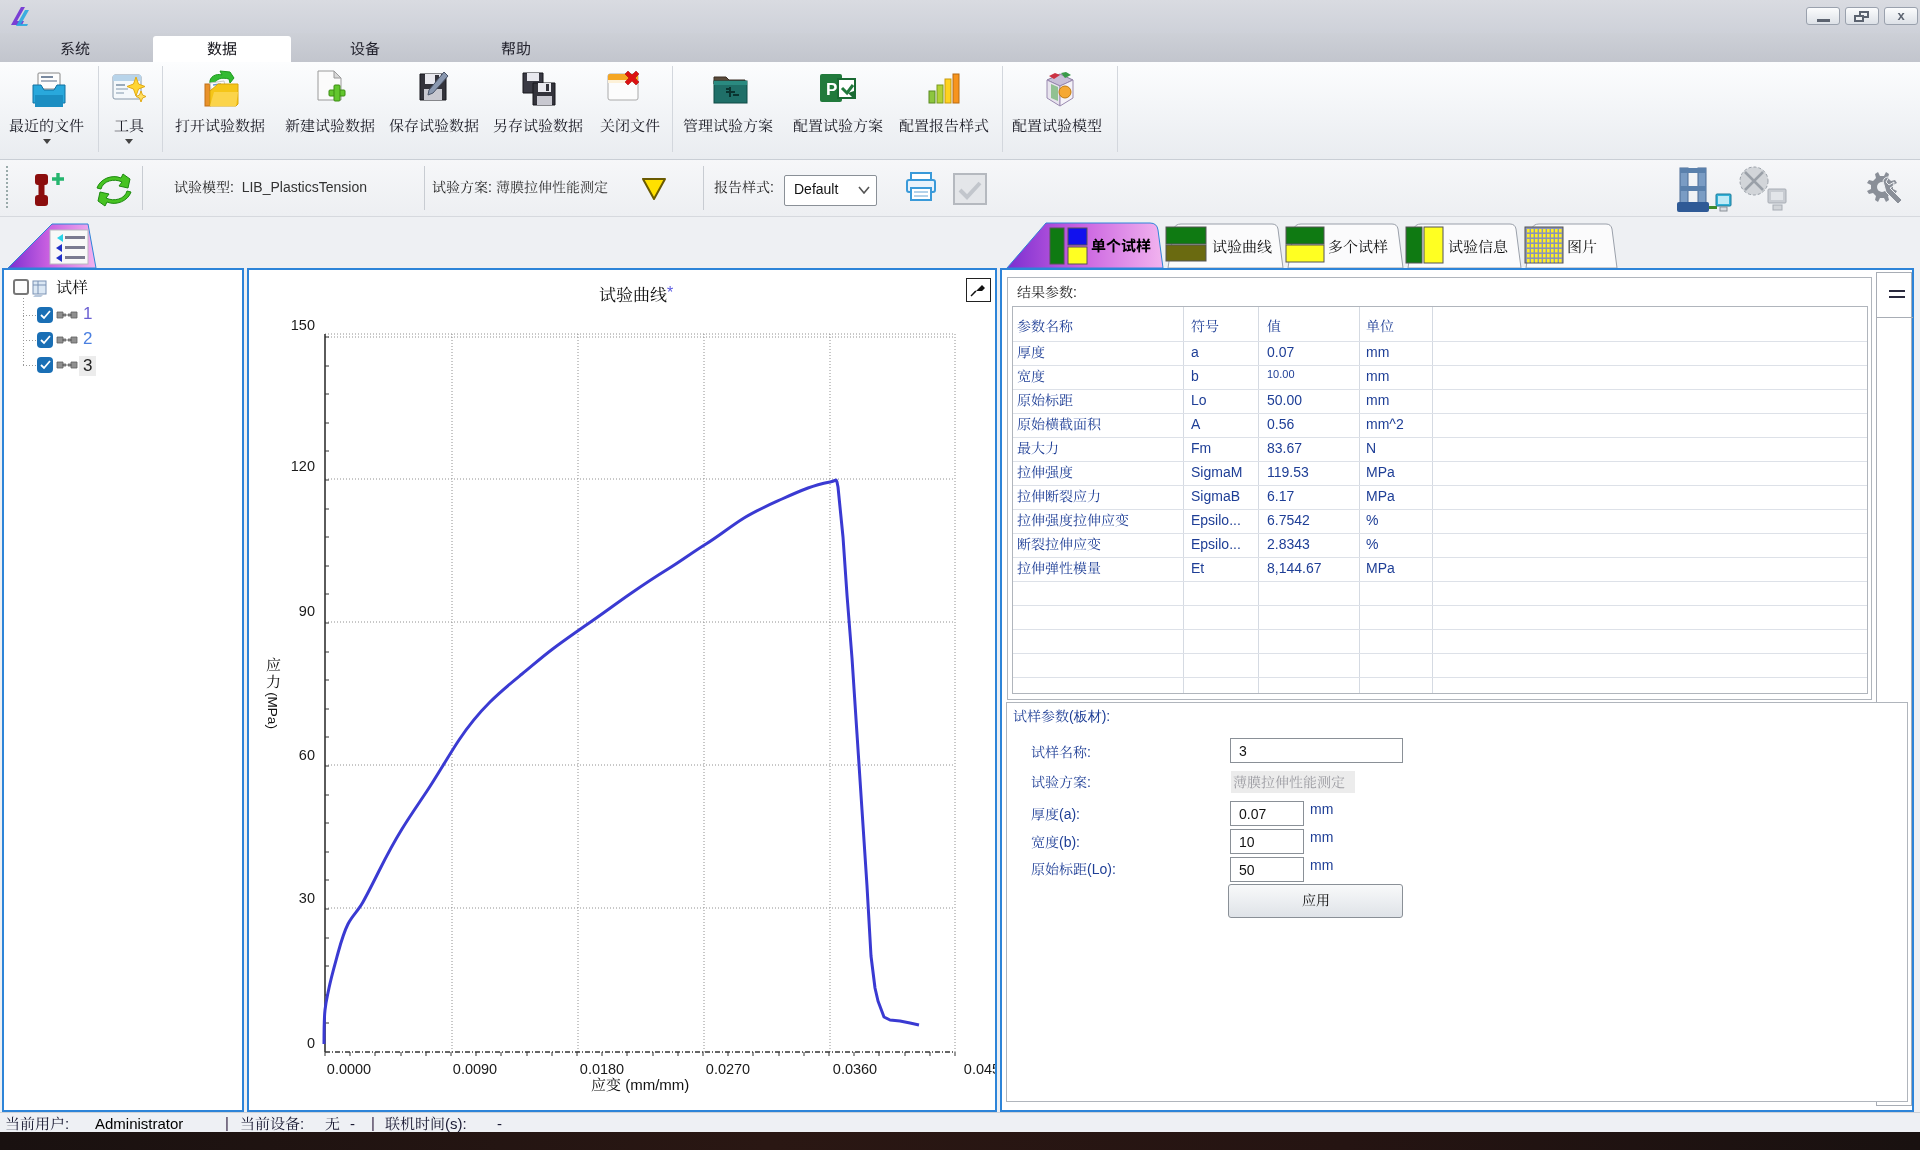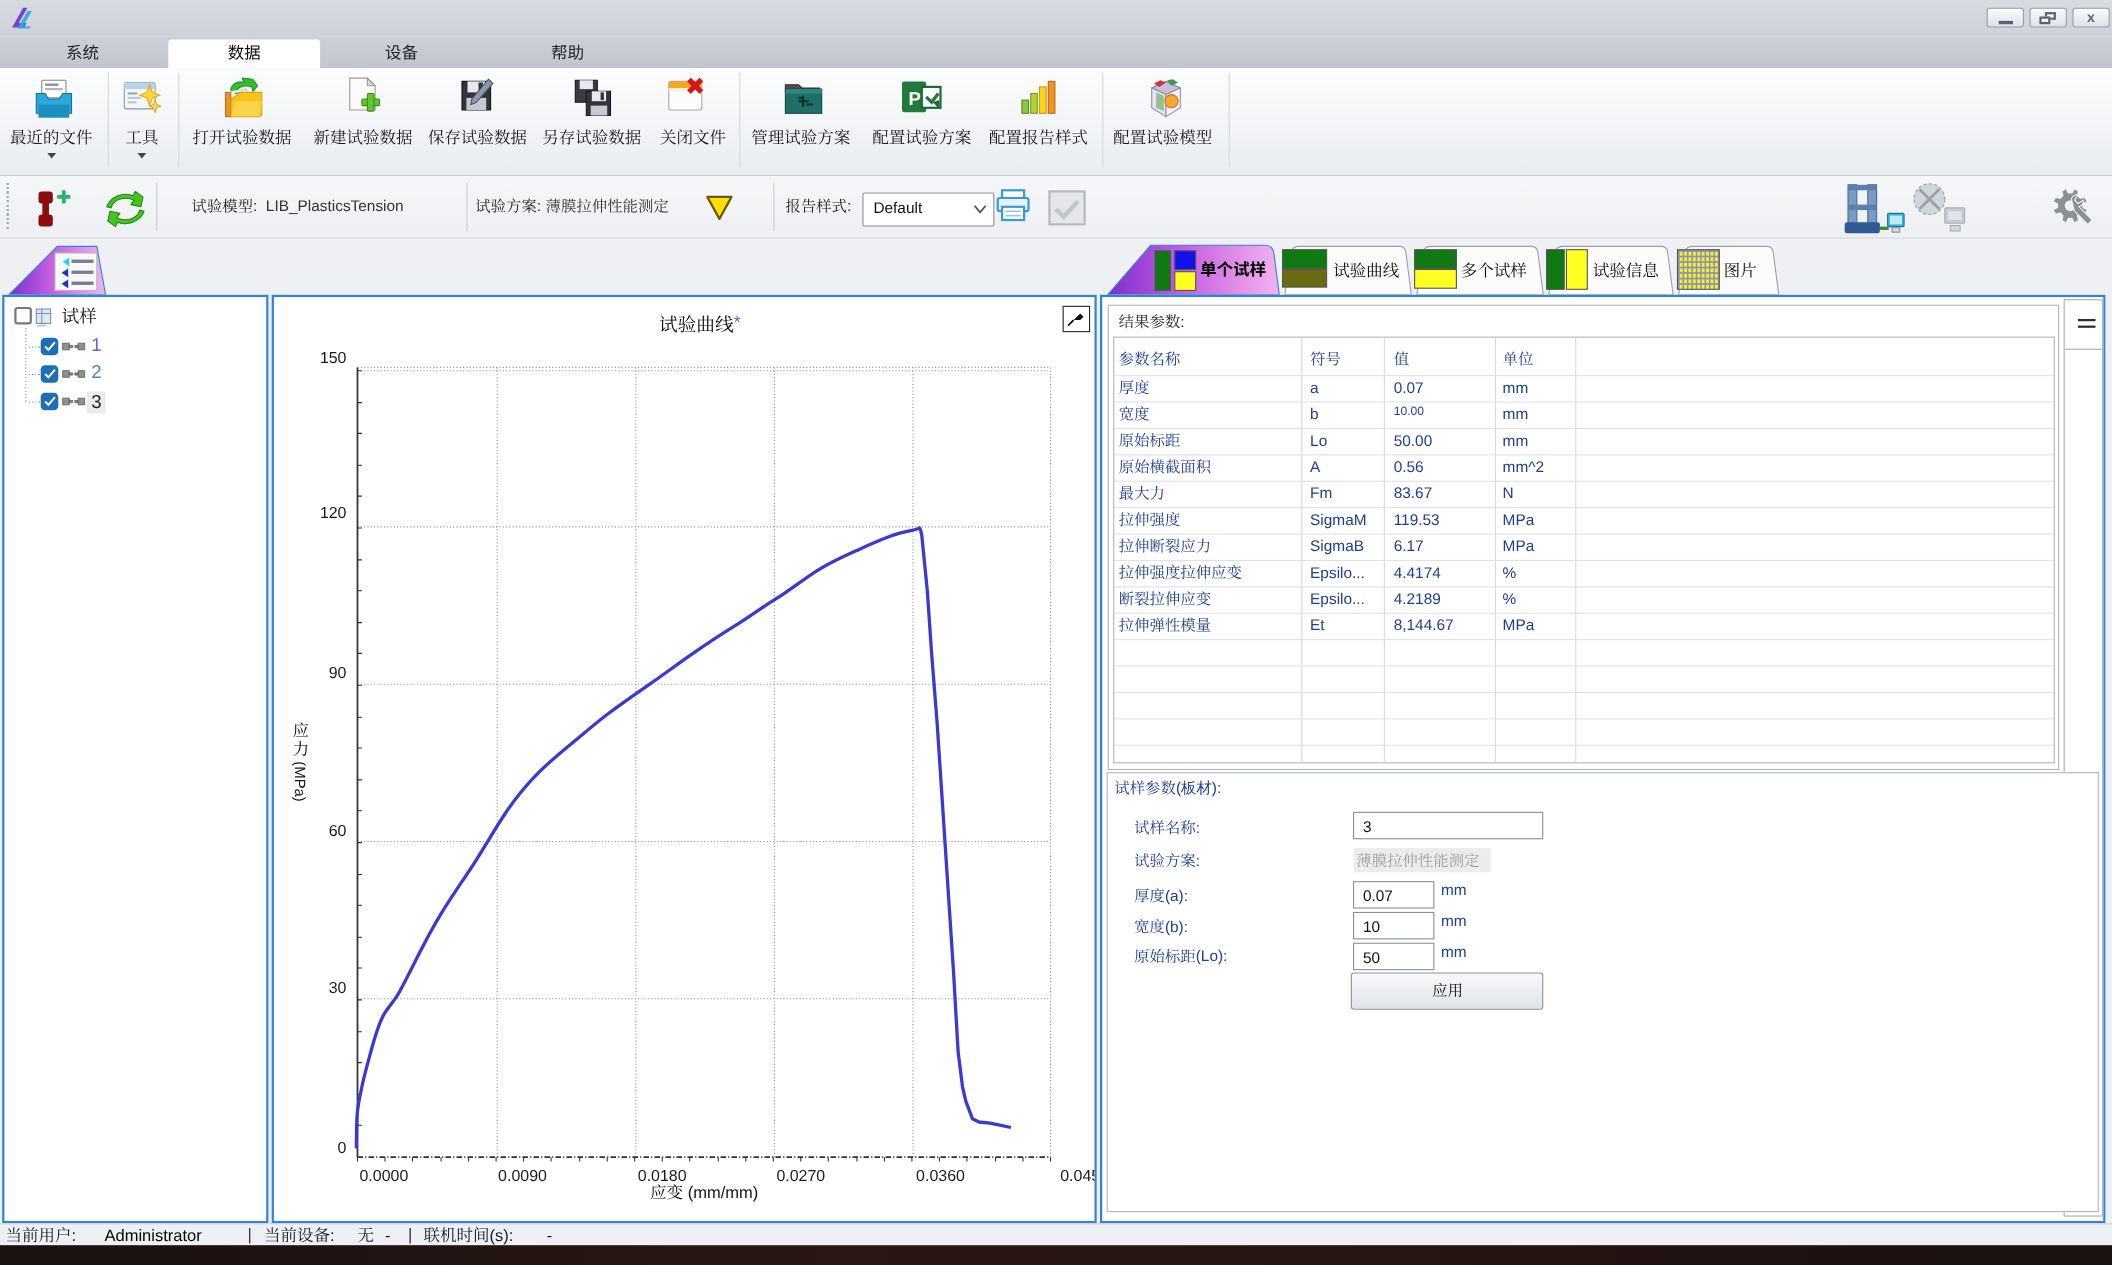--- a/index.html
+++ b/index.html
@@ -371,21 +371,21 @@
  <svg class="abs" style="left:641px;top:17px" width="26" height="24" viewBox="0 0 26 24">
   <path d="M2 2 h22 L13 22 Z" fill="#ffe000" stroke="#6a5a00" stroke-width="2" stroke-linejoin="round"></path>
  </svg>
  <div class="vsep" style="left:703px;top:6px;height:44px;background:#c8ccd2"></div>
  <div class="lbl" style="left:714px;top:19px;font-size:14px;color:#222"><svg class="cj" style="width:56.0px;height:14px" viewBox="0 -880 4000 1000">
         <use href="#g400_62a5" x="0"></use>
         <use href="#g400_544a" x="1000"></use>
         <use href="#g400_6837" x="2000"></use>
         <use href="#g400_5f0f" x="3000"></use>
       </svg>:</div>
- <div class="abs" style="left:784px;top:15px;width:120px;height:31px;background:#fff;border:1px solid #8a9097;border-radius:2px">
+ <div class="abs" style="left:784px;top:15px;width:93px;height:31px;background:#fff;border:1px solid #8a9097;border-radius:2px">
    <div class="lbl" style="left:9px;top:5px;font-size:14px;color:#111">Default</div>
    <svg class="abs" style="right:6px;top:10px" width="12" height="8" viewBox="0 0 12 8">
         <path d="M1 1 L6 7 L11 1" stroke="#555" stroke-width="1.6" fill="none"></path>
       </svg>
  </div>
  <svg class="abs" style="left:903px;top:10px" width="40" height="38" viewBox="0 0 40 38">
   <rect x="8" y="3" width="20" height="8" fill="#fff" stroke="#3a9ad9" stroke-width="2"></rect>
   <rect x="4" y="10" width="28" height="12" rx="2" fill="#e8f2fb" stroke="#3a9ad9" stroke-width="2"></rect>
   <rect x="8" y="18" width="20" height="12" fill="#fff" stroke="#3a9ad9" stroke-width="2"></rect>
   <path d="M11 22 h14 M11 26 h14" stroke="#9ac4e4" stroke-width="1.5"></path>
@@ -767,32 +767,32 @@
           <use href="#g400_62c9" x="0"></use>
           <use href="#g400_4f38" x="1000"></use>
           <use href="#g400_5f3a" x="2000"></use>
           <use href="#g400_5ea6" x="3000"></use>
           <use href="#g400_62c9" x="4000"></use>
           <use href="#g400_4f38" x="5000"></use>
           <use href="#g400_5e94" x="6000"></use>
           <use href="#g400_53d8" x="7000"></use>
         </svg></div>
 <div class="lbl navy" style="left:178px;top:205px;font-size:14px">Epsilo...</div>
-<div class="lbl navy" style="left:254px;top:205px;font-size:14px">4.4174</div>
+<div class="lbl navy" style="left:254px;top:205px;font-size:14px">6.7542</div>
 <div class="lbl navy" style="left:353px;top:205px;font-size:14px">%</div>
 <div class="lbl navy" style="left:4px;top:229px;font-size:14px"><svg class="cj" style="width:84.0px;height:14px" viewBox="0 -880 6000 1000">
           <use href="#g400_65ad" x="0"></use>
           <use href="#g400_88c2" x="1000"></use>
           <use href="#g400_62c9" x="2000"></use>
           <use href="#g400_4f38" x="3000"></use>
           <use href="#g400_5e94" x="4000"></use>
           <use href="#g400_53d8" x="5000"></use>
         </svg></div>
 <div class="lbl navy" style="left:178px;top:229px;font-size:14px">Epsilo...</div>
-<div class="lbl navy" style="left:254px;top:229px;font-size:14px">4.2189</div>
+<div class="lbl navy" style="left:254px;top:229px;font-size:14px">2.8343</div>
 <div class="lbl navy" style="left:353px;top:229px;font-size:14px">%</div>
 <div class="lbl navy" style="left:4px;top:253px;font-size:14px"><svg class="cj" style="width:84.0px;height:14px" viewBox="0 -880 6000 1000">
           <use href="#g400_62c9" x="0"></use>
           <use href="#g400_4f38" x="1000"></use>
           <use href="#g400_5f39" x="2000"></use>
           <use href="#g400_6027" x="3000"></use>
           <use href="#g400_6a21" x="4000"></use>
           <use href="#g400_91cf" x="5000"></use>
         </svg></div>
 <div class="lbl navy" style="left:178px;top:253px;font-size:14px">Et</div>

